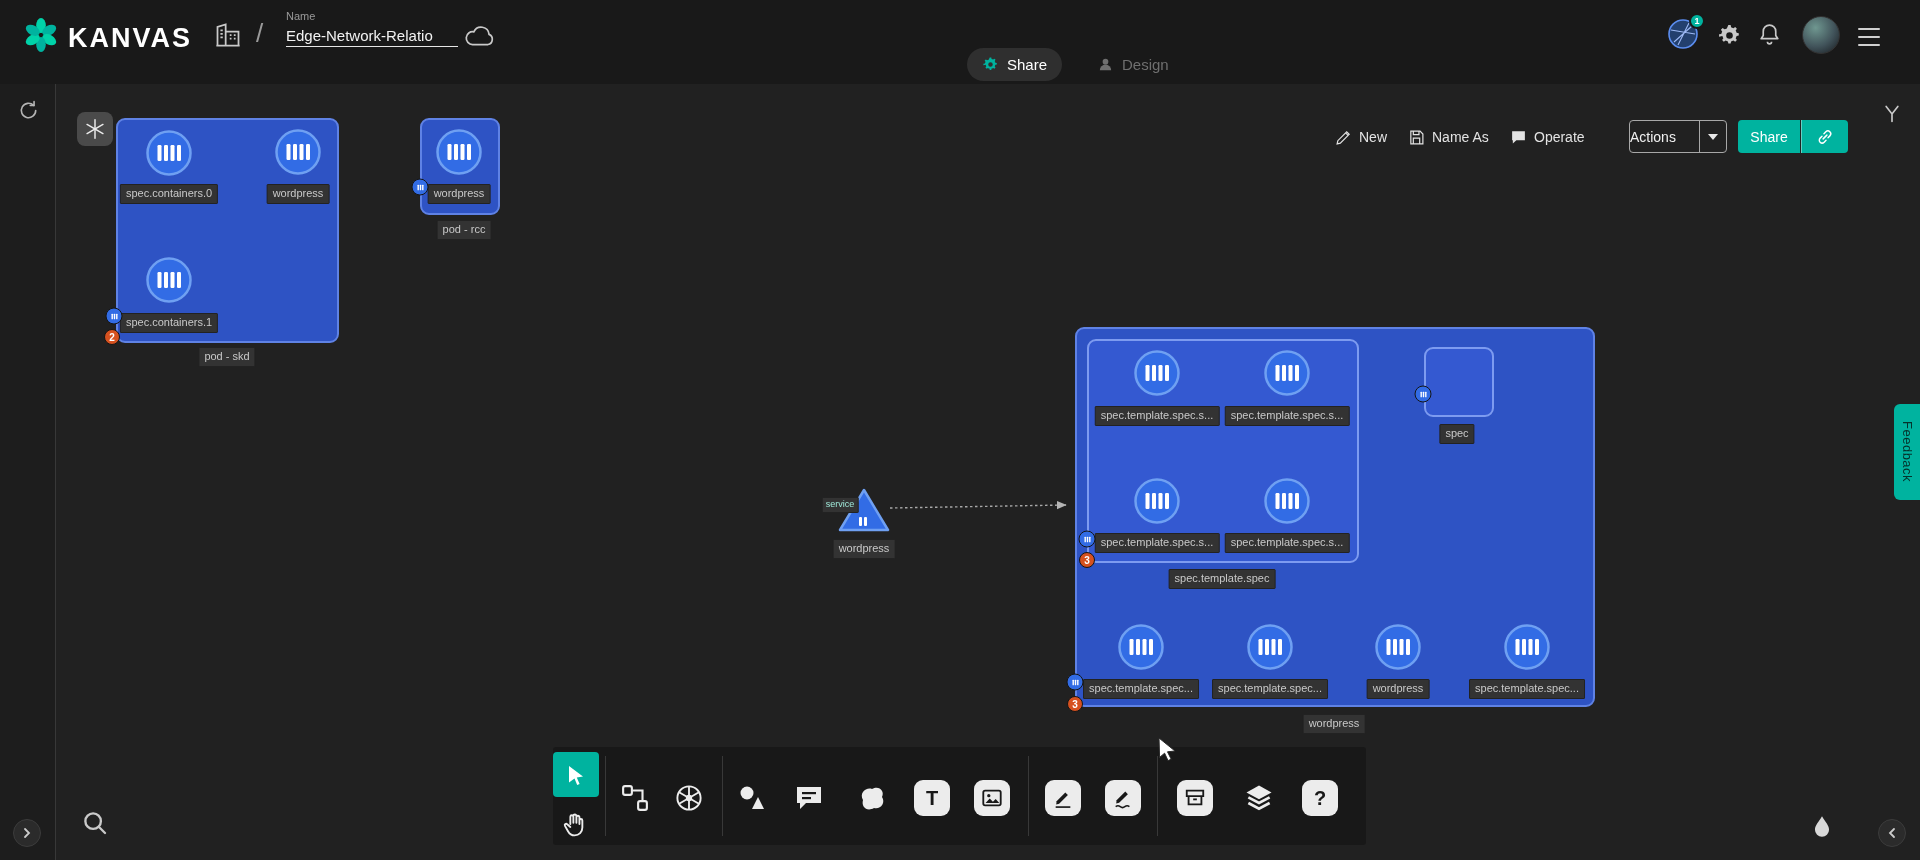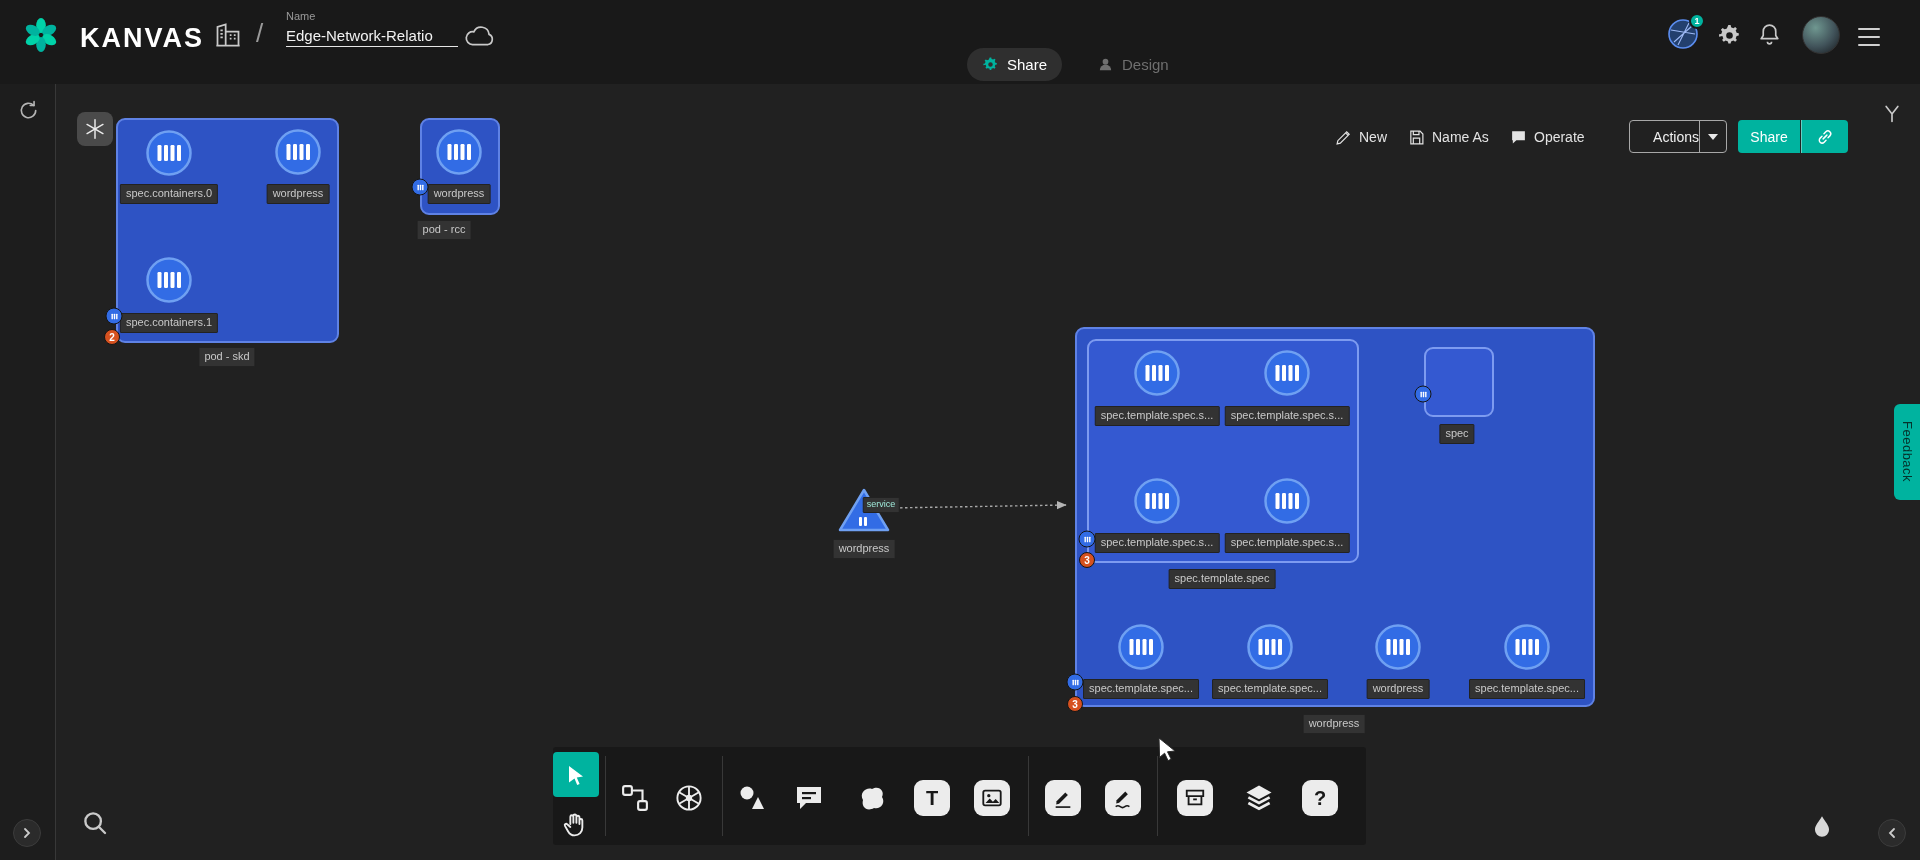--- a/index.html
+++ b/index.html
@@ -22,21 +22,21 @@
   .avatar{width:38px;height:38px;border-radius:50%;background:radial-gradient(circle at 35% 30%,#6f9790,#41535a 55%,#20262b 90%);border:1px solid #333}
   .notif-badge{position:absolute;left:1689px;top:13px;min-width:16px;height:16px;border-radius:8px;background:#00B39F;border:2px solid #191919;color:#fff;font-size:9px;font-weight:bold;display:flex;align-items:center;justify-content:center;z-index:51;padding:0 2px}
 
   
   #lstrip{position:absolute;left:0;top:84px;width:56px;height:776px;background:#1d1d1d;border-right:1px solid #383838;z-index:8}
   .round-btn{position:absolute;width:28px;height:28px;border-radius:50%;background:#2b2b2b;border:1px solid #3c3c3c;display:flex;align-items:center;justify-content:center;cursor:pointer;z-index:9}
 
   
   .tb-item{position:absolute;top:122px;display:flex;align-items:center;gap:7px;color:#e3e3e3;font-size:14px;height:30px;cursor:pointer;z-index:20}
   .btn-actions{position:absolute;left:1629px;top:120px;width:98px;height:33px;border:1px solid #a8a8a8;border-radius:4px;display:flex;align-items:center;color:#f0f0f0;font-size:14px;z-index:20;cursor:pointer}
-  .btn-actions .lbl{flex:1;text-align:right}
+  .btn-actions .lbl{flex:1;text-align:left}
   .btn-actions .sep{width:1px;height:100%;background:#a8a8a8}
   .caret{width:0;height:0;border-left:5px solid transparent;border-right:5px solid transparent;border-top:6px solid #e8e8e8;margin:0 8px}
   .btn-share{position:absolute;left:1738px;top:120px;width:62px;height:33px;background:#00B39F;border-radius:4px 0 0 4px;color:#fff;display:flex;align-items:center;justify-content:center;font-size:14px;z-index:20;cursor:pointer}
   .btn-link{position:absolute;left:1801px;top:120px;width:47px;height:33px;background:#00B39F;border-radius:0 4px 4px 0;display:flex;align-items:center;justify-content:center;z-index:20;cursor:pointer;border-left:1px solid rgba(255,255,255,.4)}
 
   
   .group{position:absolute;background:#2E53C4;border:2px solid #5F82E5;border-radius:9px;z-index:2}
   .group.lvl2{background:#3459D1;border-color:#7D9BF0;z-index:3}
   .node{position:absolute;width:48px;height:48px;z-index:5;cursor:pointer}
   .pill{position:absolute;transform:translateX(-50%);background:#333;border:1px solid #222;color:#c9c9c9;font-size:11px;line-height:1;padding:3px 5px 4px;white-space:nowrap;z-index:6;border-radius:1px}
@@ -89,21 +89,21 @@
     <div class="abs" style="left:20px;top:14px">
       <svg width="42" height="42" viewBox="0 0 40 40">
         <ellipse cx="20" cy="11" rx="4.6" ry="7.2" fill="#00D3A9"></ellipse>
         <ellipse cx="20" cy="11" rx="4.6" ry="7.2" fill="#00B39F" transform="rotate(60 20 20)"></ellipse>
         <ellipse cx="20" cy="11" rx="4.6" ry="7.2" fill="#00D3A9" transform="rotate(120 20 20)"></ellipse>
         <ellipse cx="20" cy="11" rx="4.6" ry="7.2" fill="#00B39F" transform="rotate(180 20 20)"></ellipse>
         <ellipse cx="20" cy="11" rx="4.6" ry="7.2" fill="#00D3A9" transform="rotate(240 20 20)"></ellipse>
         <ellipse cx="20" cy="11" rx="4.6" ry="7.2" fill="#00B39F" transform="rotate(300 20 20)"></ellipse>
       </svg>
     </div>
-    <div class="abs logo-text" style="left:80px;top:23px">KANVAS</div>
+    <div class="abs logo-text" style="left:68px;top:23px">KANVAS</div>
     <div class="abs hbtn" style="left:214px;top:20px">
       <svg width="28" height="30" viewBox="0 0 24 24" fill="none" stroke="#c9c9c9" stroke-width="1.5">
         <path d="M3 21V5l7-2v18M10 21h11V9h-11M2 21h20"></path>
         <path d="M13.5 12h1.5M17 12h1.5M13.5 15h1.5M17 15h1.5M5.5 8h2M5.5 11h2M5.5 14h2"></path>
       </svg>
     </div>
     <div class="abs crumb-sep" style="left:256px;top:18px">/</div>
     <div class="abs" style="left:286px;top:10px">
       <div class="name-label">Name</div>
       <input class="name-input" value="Edge-Network-Relatio" style="">
@@ -242,21 +242,21 @@
     </div>
   <div class="pill" style="left:169px;top:313px">spec.containers.1</div>
   <div class="badge blue" style="left:114px;top:316px">
       <svg width="12" height="12">
         <use href="#ic-minibars"></use>
       </svg>
     </div>
   <div class="badge orange" style="left:112px;top:337px">2</div>
 
   <div class="group" style="left:420px;top:118px;width:80px;height:97px"></div>
-  <div class="pill" style="left:444px;top:220px">pod - rcc</div>
+  <div class="pill" style="left:464px;top:220px">pod - rcc</div>
   <div class="node" style="left:435px;top:128px">
       <svg width="48" height="48">
         <use href="#ic-container"></use>
       </svg>
     </div>
   <div class="pill" style="left:459px;top:184px">wordpress</div>
   <div class="badge blue" style="left:420px;top:187px">
       <svg width="12" height="12">
         <use href="#ic-minibars"></use>
       </svg>
@@ -264,21 +264,21 @@
 
   <div class="abs" style="left:838px;top:486px;z-index:5;cursor:pointer">
     <svg width="52" height="48" viewBox="0 0 52 48">
       <path d="M26 4L50 44H2z" fill="#326CE5" stroke="#6FA0F2" stroke-width="2.5" stroke-linejoin="round"></path>
       <g fill="#fff">
           <rect x="21" y="31" width="3" height="9" rx="1"></rect>
           <rect x="26" y="31" width="3" height="9" rx="1"></rect>
         </g>
     </svg>
   </div>
-  <div class="pill tiny" style="left:881px;top:497px;z-index:7">service</div>
+  <div class="pill tiny" style="left:840px;top:497px;z-index:7">service</div>
   <div class="pill" style="left:864px;top:539px">wordpress</div>
   <svg class="abs" style="left:884px;top:494px;z-index:4" width="192" height="24">
     <defs>
       <marker id="mk-arrow" markerWidth="9" markerHeight="8" refX="6.5" refY="3" orient="auto">
           <path d="M0 0L7 3 0 6z" fill="#b5b5b5"></path>
         </marker>
     </defs>
     <line x1="6" y1="14" x2="182" y2="11" stroke="#a8a8a8" stroke-width="1.4" stroke-dasharray="2.5 2.5" marker-end="url(#mk-arrow)"></line>
   </svg>
 

